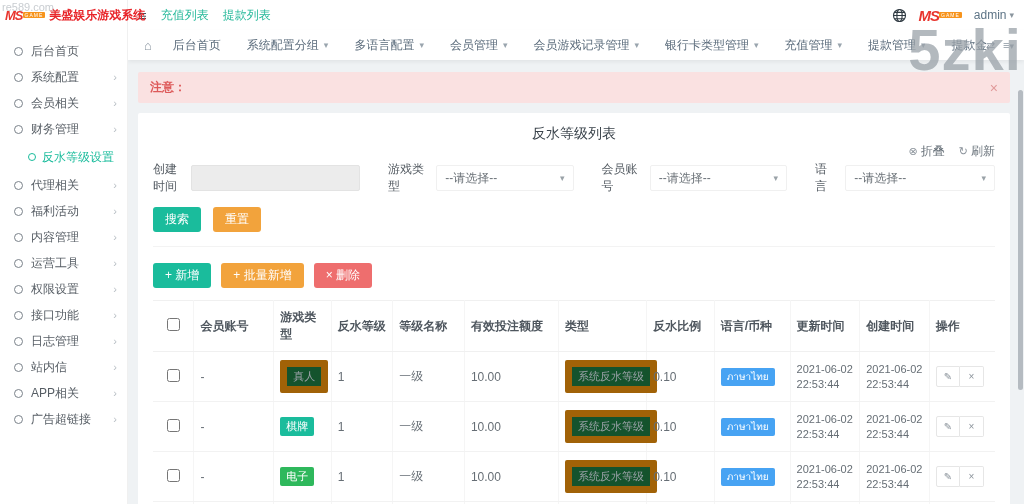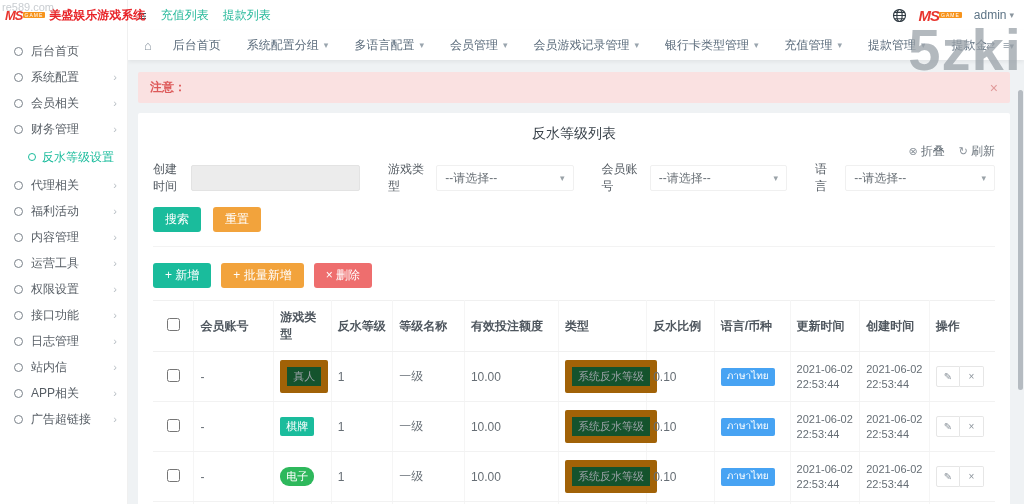--- a/index.html
+++ b/index.html
@@ -76,22 +76,22 @@
 
 table { width:100%; border-collapse:collapse; table-layout:fixed; margin-top:12px; }
 th { font-size:12px; color:#4e565e; font-weight:bold; text-align:left; padding:8px 6px; border-top:1px solid #f0f0f0; border-bottom:1px solid #f0f0f0; border-right:1px solid #f5f5f5; }
 td { font-size:12px; color:#666e75; padding:8px 6px; border-bottom:1px solid #f2f2f2; border-right:1px solid #f5f5f5; vertical-align:middle; word-wrap:break-word; }
 th:last-child, td:last-child { border-right:none; }
 .c-check, .th-check { text-align:center; }
 .c-updated, .c-created { font-size:11px; line-height:15px; }
 .tag { display:inline-block; font-size:11px; line-height:1; padding:4px 6px; border-radius:2px; color:#fff; white-space:nowrap; }
 .tag-plain { background:#14532d; border:7px solid #a16207; color:#9aa1a7; }
 .tag-teal { background:#1abc9c; }
-.tag-green { background:#2eb85c;border-radius:9px; }
-.tag-lang { background:#47a3f3; font-size:10px;font-family:Liberation Mono, monospace; }
+.tag-green { background:#2eb85c; }
+.tag-lang { background:#47a3f3; font-size:10px; }
 .op-group { display:inline-flex; }
 .op-btn { width:24px; height:21px; background:#fff; border:1px solid #e6e6e6; cursor:pointer; font-size:10px; color:#8a929a; padding:0; }
 .op-btn:first-child { border-radius:2px 0 0 2px; }
 .op-btn:last-child { border-radius:0 2px 2px 0; border-left:none; }
 
 
 .wm-big { position:absolute; top:16px; right:2px; font-size:58px; font-weight:bold; color:#9aa2a9; opacity:.75; letter-spacing:1px; z-index:50; pointer-events:none; }
 .wm-corner { position:absolute; top:1px; left:2px; font-size:11px; color:#c9cdd1; z-index:51; }
 .scroll-thumb { position:absolute; right:1px; top:90px; width:5px; height:300px; background:#b5bbc1; border-radius:3px; z-index:60; cursor:pointer; }
 input[type=checkbox] { width:13px; height:13px; cursor:pointer; }

